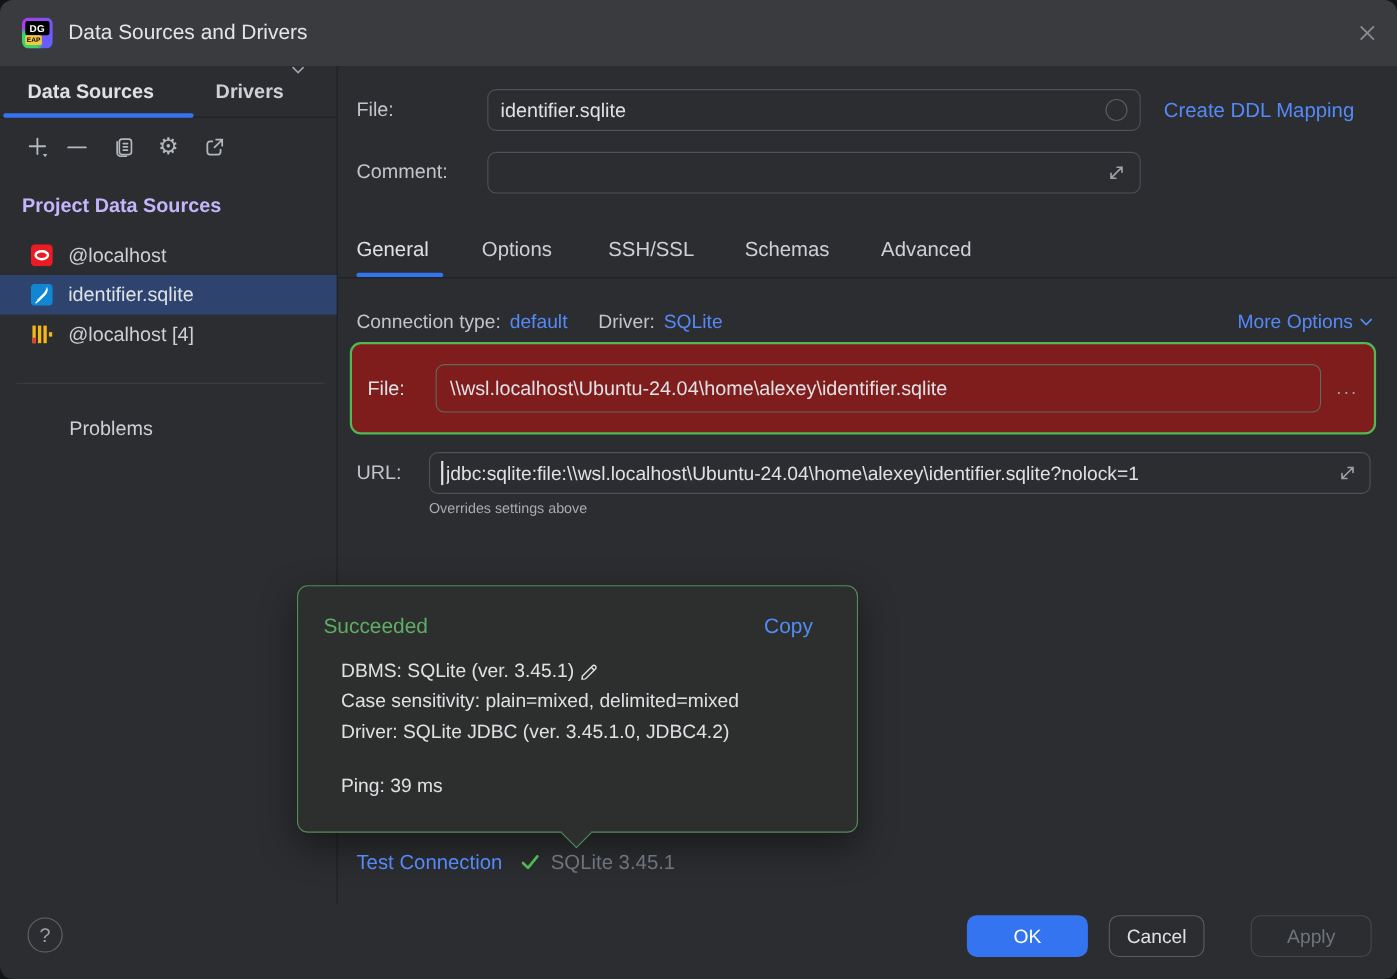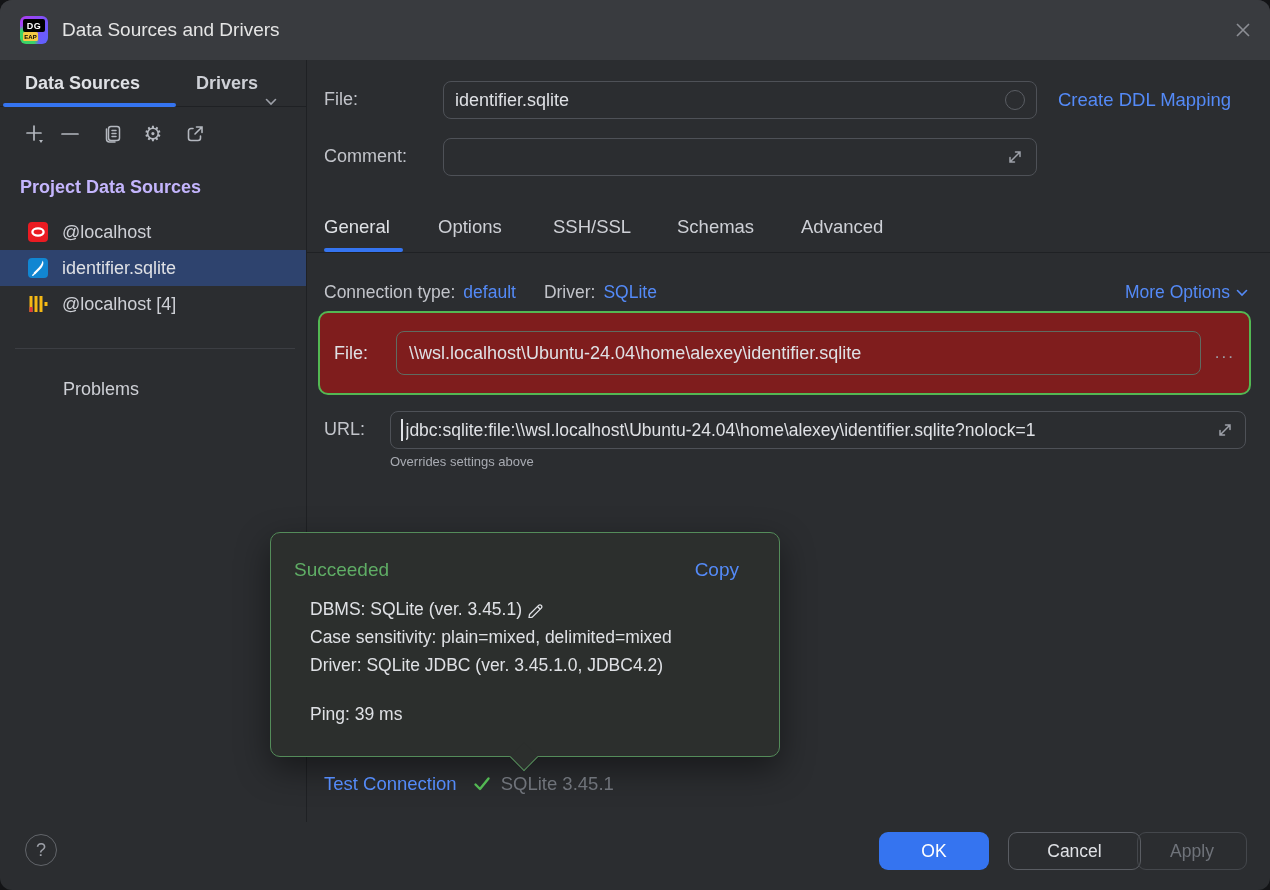--- a/index.html
+++ b/index.html
@@ -14,21 +14,21 @@
   .app-icon .dg { position:absolute; left:3px; top:3px; right:3px; height:13px; background:#000; border-radius:2px;
                   color:#fff; font-size:9px; font-weight:bold; display:flex; align-items:center; justify-content:center; letter-spacing:.5px; }
   .app-icon .eap { position:absolute; left:3px; bottom:3px; width:15px; height:9px; background:#F5C944; border-radius:1.5px;
                    color:#000; font-size:6px; font-weight:bold; display:flex; align-items:center; justify-content:center; }
   .win-title { position:absolute; left:62px; top:0; height:60px; line-height:60px; font-size:19px; color:#e5e5e5; }
   .close-btn { position:absolute; right:14px; top:17px; width:26px; height:26px; display:flex; align-items:center; justify-content:center; cursor:default; }
 
   
   .vdivider { position:absolute; left:306px; top:60px; width:1px; height:762px; background:#1F2124; }
   .side-tabs { position:absolute; left:0; top:60px; width:307px; height:47px; border-bottom:1px solid #1F2124; }
-  .side-tab { position:absolute; top:0; height:46px; line-height:46px; font-size:18px; font-weight:600; color:#CED0D6; display:flex; align-items:flex-end; gap:7px; }
+  .side-tab { position:absolute; top:0; height:46px; line-height:46px; font-size:18px; font-weight:600; color:#CED0D6; display:flex; align-items:flex-start; gap:7px; }
   .side-tab.active { color:#DFE1E5; }
   .tab1 { left:25px; }
   .tab2 { left:196px; }
   .side-underline { position:absolute; left:3px; top:43px; width:173px; height:3.5px; background:#3574F0; border-radius:2px; }
 
   .side-toolbar { position:absolute; left:0; top:112px; width:307px; height:42px; }
   .tool-ic { position:absolute; top:11px; width:22px; height:22px; display:flex; align-items:center; justify-content:center; }
   .gear-glyph { font-size:21px; color:#B4B8BF; line-height:20px; }
 
   .tree-header { position:absolute; left:20px; top:177px; font-size:18px; font-weight:700; color:#c4b5fd; }
@@ -89,21 +89,21 @@
   
   .test-row { position:absolute; left:324px; top:773px; display:flex; align-items:center; font-size:18.5px; }
   .test-link { color:#548AF7; }
   .check-ic { margin-left:14px; width:22px; height:22px; }
   .test-result { margin-left:8px; color:#6F737A;text-align:right; }
 
   
   .help-btn { position:absolute; left:25px; top:834px; width:32px; height:32px; border:1px solid #62656A; border-radius:50%; color:#9DA0A8; font-size:18px; display:flex; align-items:center; justify-content:center; }
   .btn { position:absolute; top:832px; height:38px; border-radius:9px; display:flex; align-items:center; justify-content:center; font-size:17.5px; }
   .btn-ok { left:879px; width:110px; background:#3574F0; color:#FFFFFF; }
-  .btn-cancel { left:1008px; width:133px; border:1px solid #5A5D63; color:#DFE1E5; }
+  .btn-cancel { left:1008px; width:87px; border:1px solid #5A5D63; color:#DFE1E5; }
   .btn-apply { left:1137px; width:110px; border:1px solid #44474C; color:#6F737A; }
 </style>
 </head>
 <body>
 
 <div class="dialog">
 
   <div class="titlebar">
     <div class="app-icon">
       <div class="dg">DG</div>

